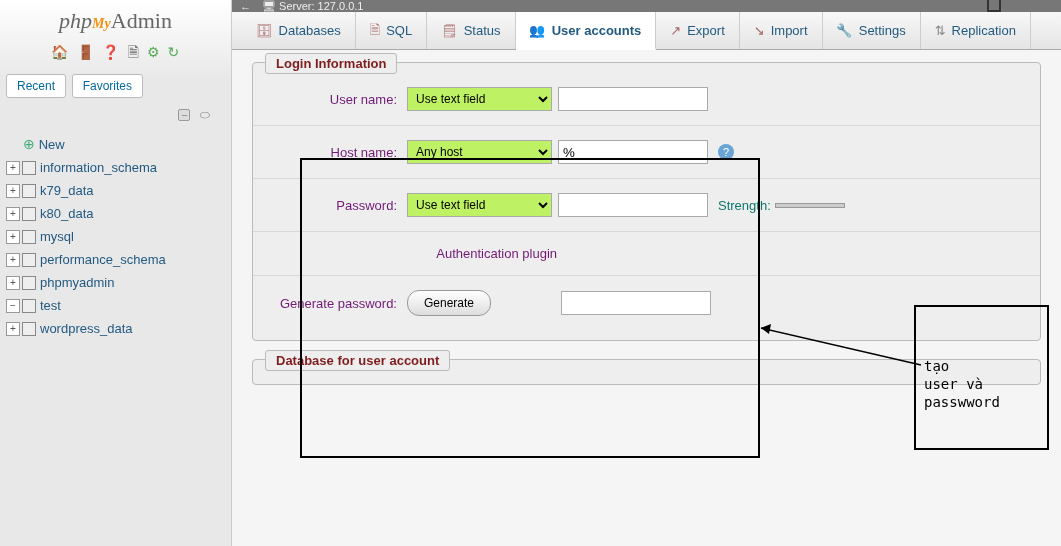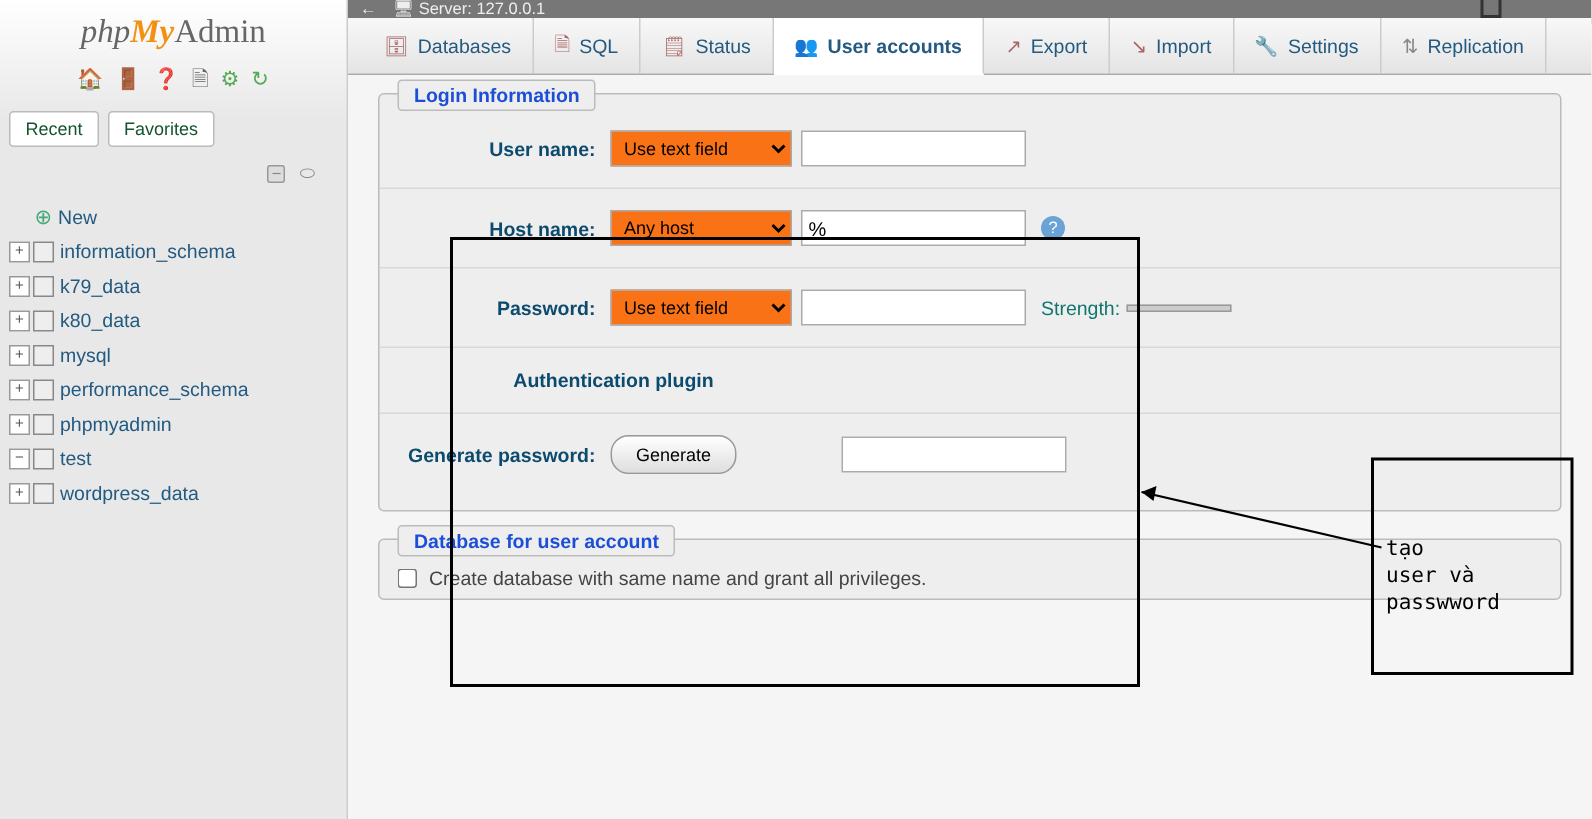--- a/index.html
+++ b/index.html
@@ -2,26 +2,26 @@
 <html><head>
 <meta charset="utf-8">
 <style>
 * { margin: 0; padding: 0; box-sizing: border-box; }
 body { font-family: sans-serif; font-size: 13px; background: #f5f5f5; width: 1061px; height: 546px; overflow: hidden; position: relative; }
 
 
 .sidebar { position: absolute; left: 0; top: 0; width: 232px; height: 546px; background: linear-gradient(to bottom, #fff, #e8e8e8 80px, #e8e8e8); border-right: 1px solid #ccc; }
 .logo { text-align: center; padding: 8px 0 4px; }
 .logo .php { color: #666; font-style: italic; font-size: 22px; font-family: Georgia, serif; }
-.logo .my { color: #f29111; font-style: italic; font-size: 22px; font-family: Georgia, serif; font-weight: bold; }
+.logo .my { color: #f29111; font-style: italic; font-size: 14px; font-family: Georgia, serif; font-weight: bold; }
 .logo .admin { color: #666; font-size: 22px; font-family: Georgia, serif; }
 .toolbar-icons { text-align: center; padding: 4px 0; font-size: 14px; color: #666; }
 .toolbar-icons span { margin: 0 2px; cursor: pointer; }
 .tabs-row { padding: 4px 6px; }
-.tab-btn { background: #fff; border: 1px solid #bbb; border-radius: 3px; padding: 4px 10px; font-size: 12px; color: #14532d; cursor: pointer; margin-right: 2px; }
+.tab-btn { background: #fff; border: 1px solid #bbb; border-radius: 3px; padding: 4px 10px; font-size: 12px; color: #0369a1; cursor: pointer; margin-right: 2px; }
 .control-icons { text-align: right; padding: 6px 18px; font-size: 12px; color: #888; }
 .control-icons span { margin: 0 3px; cursor: pointer; display: inline-block; }
 .collapse-icon { background: #ddd; border: 1px solid #999; border-radius: 2px; width: 12px; height: 12px; line-height: 10px; text-align: center; font-size: 11px; }
 .tree { padding: 4px 2px; }
 .tree-item { display: flex; align-items: center; padding: 4px 4px; color: #235a81; cursor: pointer; }
 .expand { width: 14px; height: 14px; border: 1px solid #999; background: #fff; font-size: 10px; line-height: 12px; text-align: center; color: #555; margin-right: 2px; }
 .db-icon { width: 14px; height: 14px; border: 1px solid #888; background: #eee; margin-right: 4px; font-size: 8px; line-height: 12px; text-align: center; color: #888; }
 .new-icon { color: #4a7; font-size: 14px; margin-right: 4px; margin-left: 3px; }
 
 
@@ -32,25 +32,25 @@
 
 .navtabs { position: absolute; left: 232px; top: 12px; right: 0; height: 38px; background: linear-gradient(to bottom, #f8f8f8, #e4e4e4); border-bottom: 1px solid #aaa; padding-left: 10px; display: flex; align-items: stretch; }
 .navtab { display: flex; align-items: center; padding: 0 14px; border-right: 1px solid #ccc; color: #235a81; cursor: pointer; font-size: 13px; }
 .navtab.active { background: #fff; font-weight: bold; color: #235a81; border-bottom: 2px solid #fff; margin-bottom: -1px; }
 .navtab .nicon { margin-right: 6px; font-size: 13px; }
 
 
 .main { position: absolute; left: 232px; top: 50px; right: 0; bottom: 0; background: #f5f5f5; padding: 12px 20px; overflow: hidden; }
 .page-title { font-size: 26px; color: #666; font-weight: normal; margin-bottom: 18px; }
 .fieldset { border: 1px solid #bbb; border-radius: 4px; background: #eee; padding: 10px 0 10px; position: relative; margin-bottom: 18px; }
-.legend { position: absolute; top: -10px; left: 12px; background: #eee; padding: 2px 10px; font-weight: bold; color: #1d4ed8; font-size: 13px; border: 1px solid #bbb; border-radius: 3px; }
+.legend { position: absolute; top: -10px; left: 12px; background: #eee; padding: 2px 10px; font-weight: bold; color: #7f1d1d; font-size: 13px; border: 1px solid #bbb; border-radius: 3px; }
 .form-row { display: flex; align-items: center; padding: 14px 4px; border-bottom: 1px solid #d8d8d8; }
 .form-row:last-child { border-bottom: none; }
-.form-label { width: 150px; text-align: right; padding-right: 10px; color: #0c4a6e; font-weight: bold; }
-.form-select { width: 121px; height: 24px; border: 1px solid #aaa; background: #f97316; padding: 0 4px; font-size: 12px; }
+.form-label { width: 150px; text-align: right; padding-right: 10px; color: #701a75; }
+.form-select { width: 145px; height: 24px; border: 1px solid #aaa; background: #bef264; padding: 0 4px; font-size: 12px; }
 .form-input { width: 150px; height: 24px; border: 1px solid #aaa; background: #fff; margin-left: 6px; padding: 0 4px; }
 .help-icon { width: 16px; height: 16px; border-radius: 50%; background: #6aa3d5; color: #fff; font-size: 11px; text-align: center; line-height: 16px; margin-left: 10px; cursor: pointer; }
 .strength-label { margin-left: 10px; color: #0f766e; }
 .strength-bar { display: inline-block; width: 70px; height: 5px; background: #ccc; margin-left: 4px; border: 1px solid #999; vertical-align: middle; }
 .wide-select { width: 190px; height: 24px; border: 1px solid #aaa; background: #eee; padding: 0 4px; font-size: 12px; }
 .gen-btn { background: linear-gradient(#fff, #ddd); border: 1px solid #999; border-radius: 12px; padding: 5px 16px; cursor: pointer; font-size: 12px; margin-left: 0; }
 
 
 .highlight-box { position: absolute; border: 2px solid #000; pointer-events: none; }
 .hb1 { left: 300px; top: 158px; width: 460px; height: 300px; }
@@ -197,36 +197,32 @@
     <div class="form-row">
       <span class="form-label">Password:</span>
       <select class="form-select"><option>Use text field</option></select>
       <input class="form-input" type="password" style="">
       <span class="strength-label">Strength:</span>
       <span class="strength-bar"></span>
     </div>
 
 
     <div class="form-row">
-      <span class="form-label" style="text-align:center;padding-left:4px;width:310px">Authentication plugin</span>
+      <span class="form-label" style="text-align:right;padding-left:4px;width:310px">Authentication plugin</span>
     </div>
 
     <div class="form-row">
       <span class="form-label">Generate password:</span>
       <button class="gen-btn">Generate</button>
       <input class="form-input" style="margin-left: 70px;">
     </div>
   </div>
 
   <div class="fieldset2">
     <div class="legend">Database for user account</div>
-    <div class="checkbox-row">
-      <input type="checkbox" style="">
-      <span>Create database with same name and grant all privileges.</span>
-    </div>
   </div>
 </div>
 
 <div class="highlight-box hb1"></div>
 <svg class="arrow-svg" width="170" height="50">
   <line x1="165" y1="45" x2="5" y2="8" stroke="#000" stroke-width="1.5"></line>
   <polygon points="5,8 15,4 13,14" fill="#000"></polygon>
 </svg>
 <div class="annot-box"><span style="white-space:pre-line">tạo
 user và

